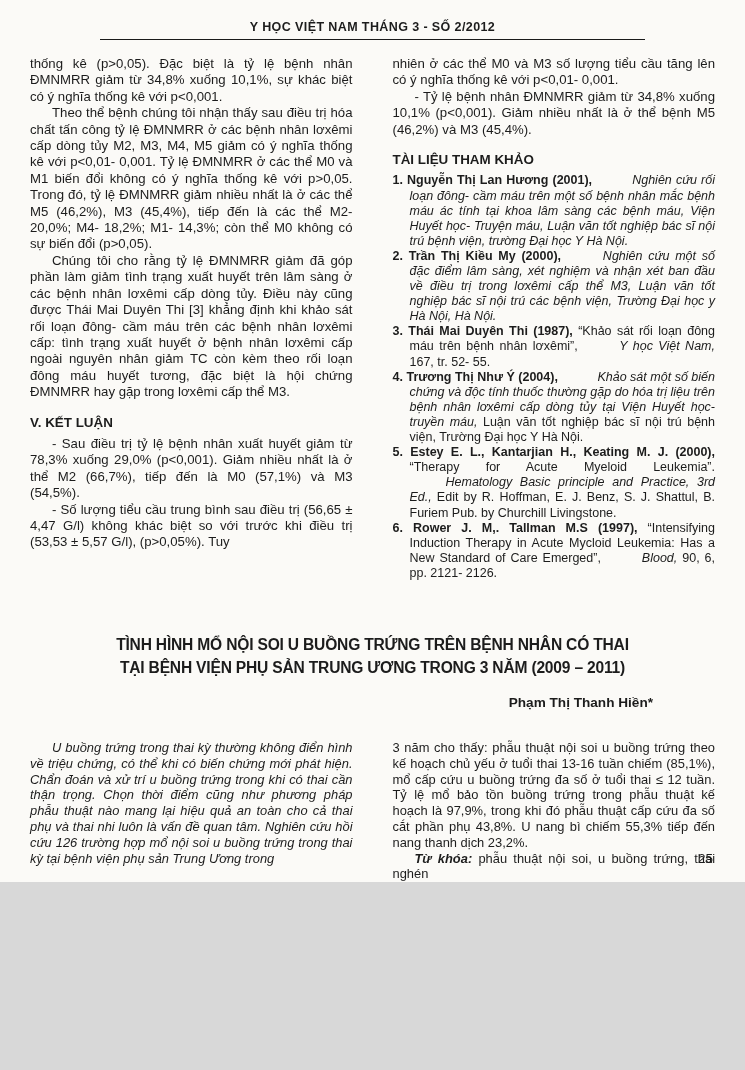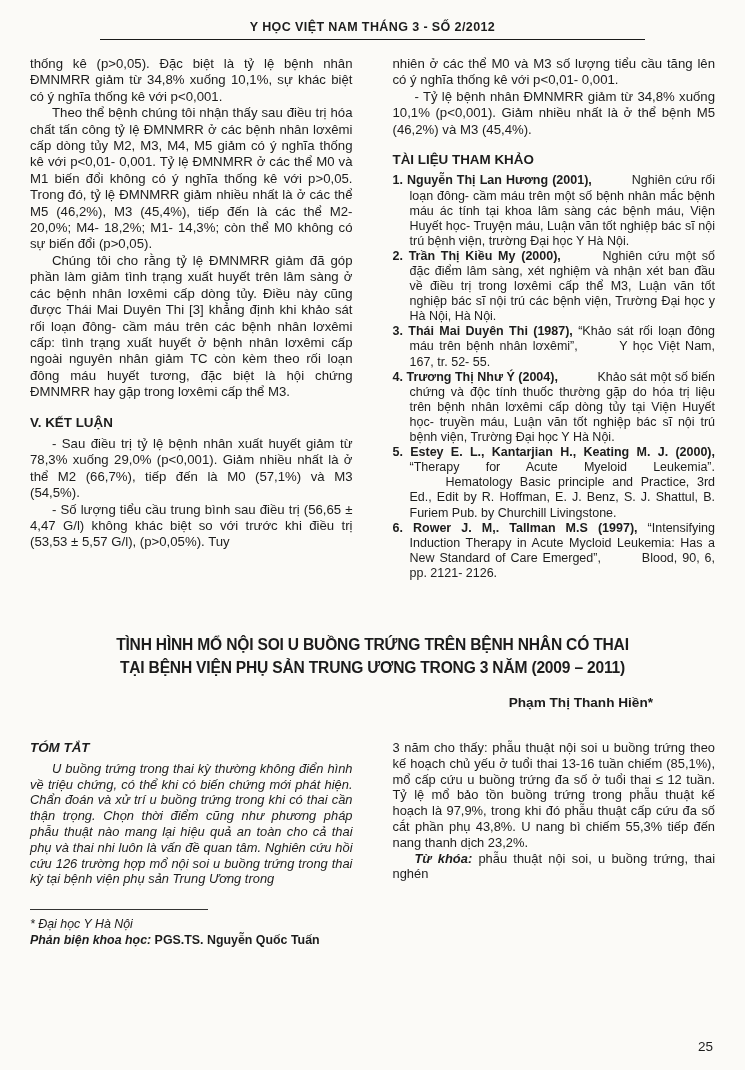--- a/index.html
+++ b/index.html
@@ -1,18 +1,18 @@
 <!DOCTYPE html>
 <html lang="vi"><head>
 <meta charset="utf-8">
 <style>
   html,body{margin:0;padding:0;background:#d8d8d8;}
   .page{
     position:relative;
-    width:745px;height:1070px;
+    width:745px;height:882px;
     margin:0 auto;
     background:#fbfaf7;
     color:#1c1c1c;
     font-family:"Liberation Sans","DejaVu Sans",sans-serif;
     box-sizing:border-box;
     padding:20px 30px 0 30px;
     overflow:hidden;
   }
   
   .journal-header{text-align:center;font-weight:bold;font-size:12.5px;letter-spacing:.4px;}
@@ -21,21 +21,21 @@
   .cols{display:flex;gap:40px;}
   .col{flex:1;min-width:0;text-align:justify;font-size:13.2px;line-height:16.4px;}
   .col p{margin:0;}
   .indent{text-indent:22px;}
   .sec-heading{font-size:13.4px;font-weight:bold;margin:14px 0 5px 0;}
   
   .refs{font-size:12.5px;line-height:15.1px;}
   .ref-item{padding-left:17px;text-indent:-17px;text-align:justify;}
   .ref-num{font-weight:bold;}
   .sg-b{font-weight:bold;}
-  .sg-i{margin-left:36px;}
+  .sg-i{font-style:italic;margin-left:36px;}
   .sg-n{font-style:normal;font-weight:normal;}
   
   .art2-title{margin:52px 30px 16px 30px;text-align:center;font-weight:bold;font-size:15.6px;line-height:23px;font-stretch:87%;letter-spacing:-.2px;}
   .art2-author{text-align:right;font-weight:bold;font-size:13.6px;padding-right:62px;margin:12px 0 30px 0;}
   .abstract-heading{font-size:13.4px;font-weight:bold;margin:0 0 5px 0;}
   .abstract{font-size:12.9px;line-height:15.8px;}
   .abstract-left{font-style:italic;}
   .kw-label{font-weight:bold;font-style:italic;}
   
   .footnote{margin-top:22px;width:330px;font-size:12.4px;line-height:16px;}
@@ -78,21 +78,20 @@
   </div>
 
   <div class="art2-title">
     <div>TÌNH HÌNH MỔ NỘI SOI U BUỒNG TRỨNG TRÊN BỆNH NHÂN CÓ THAI</div>
     <div>TẠI BỆNH VIỆN PHỤ SẢN TRUNG ƯƠNG TRONG 3 NĂM (2009 – 2011)</div>
   </div>
   <div class="art2-author">Phạm Thị Thanh Hiền*</div>
 
   <div class="cols">
     <div class="col abstract abstract-left">
-      <div class="abstract-heading">TÓM TẮT</div>
       <p class="indent">U buồng trứng trong thai kỳ thường không điển hình về triệu chứng, có thể khi có biến chứng mới phát hiện. Chẩn đoán và xử trí u buồng trứng trong khi có thai cần thận trọng. Chọn thời điểm cũng như phương pháp phẫu thuật nào mang lại hiệu quả an toàn cho cả thai phụ và thai nhi luôn là vấn đề quan tâm. Nghiên cứu hồi cứu 126 trường hợp mổ nội soi u buồng trứng trong thai kỳ tại bệnh viện phụ sản Trung Ương trong</p>
     </div>
     <div class="col abstract">
       <p>3 năm cho thấy: phẫu thuật nội soi u buồng trứng theo kế hoạch chủ yếu ở tuổi thai 13-16 tuần chiếm (85,1%), mổ cấp cứu u buồng trứng đa số ở tuổi thai ≤ 12 tuần. Tỷ lệ mổ bảo tồn buồng trứng trong phẫu thuật kế hoạch là 97,9%, trong khi đó phẫu thuật cấp cứu đa số cắt phần phụ 43,8%. U nang bì chiếm 55,3% tiếp đến nang thanh dịch 23,2%.</p>
       <p class="indent"><span class="kw-label">Từ khóa:</span><span> phẫu thuật nội soi, u buồng trứng, thai nghén</span></p>
     </div>
   </div>
 
   <div class="footnote">
     <hr class="footnote-rule">

